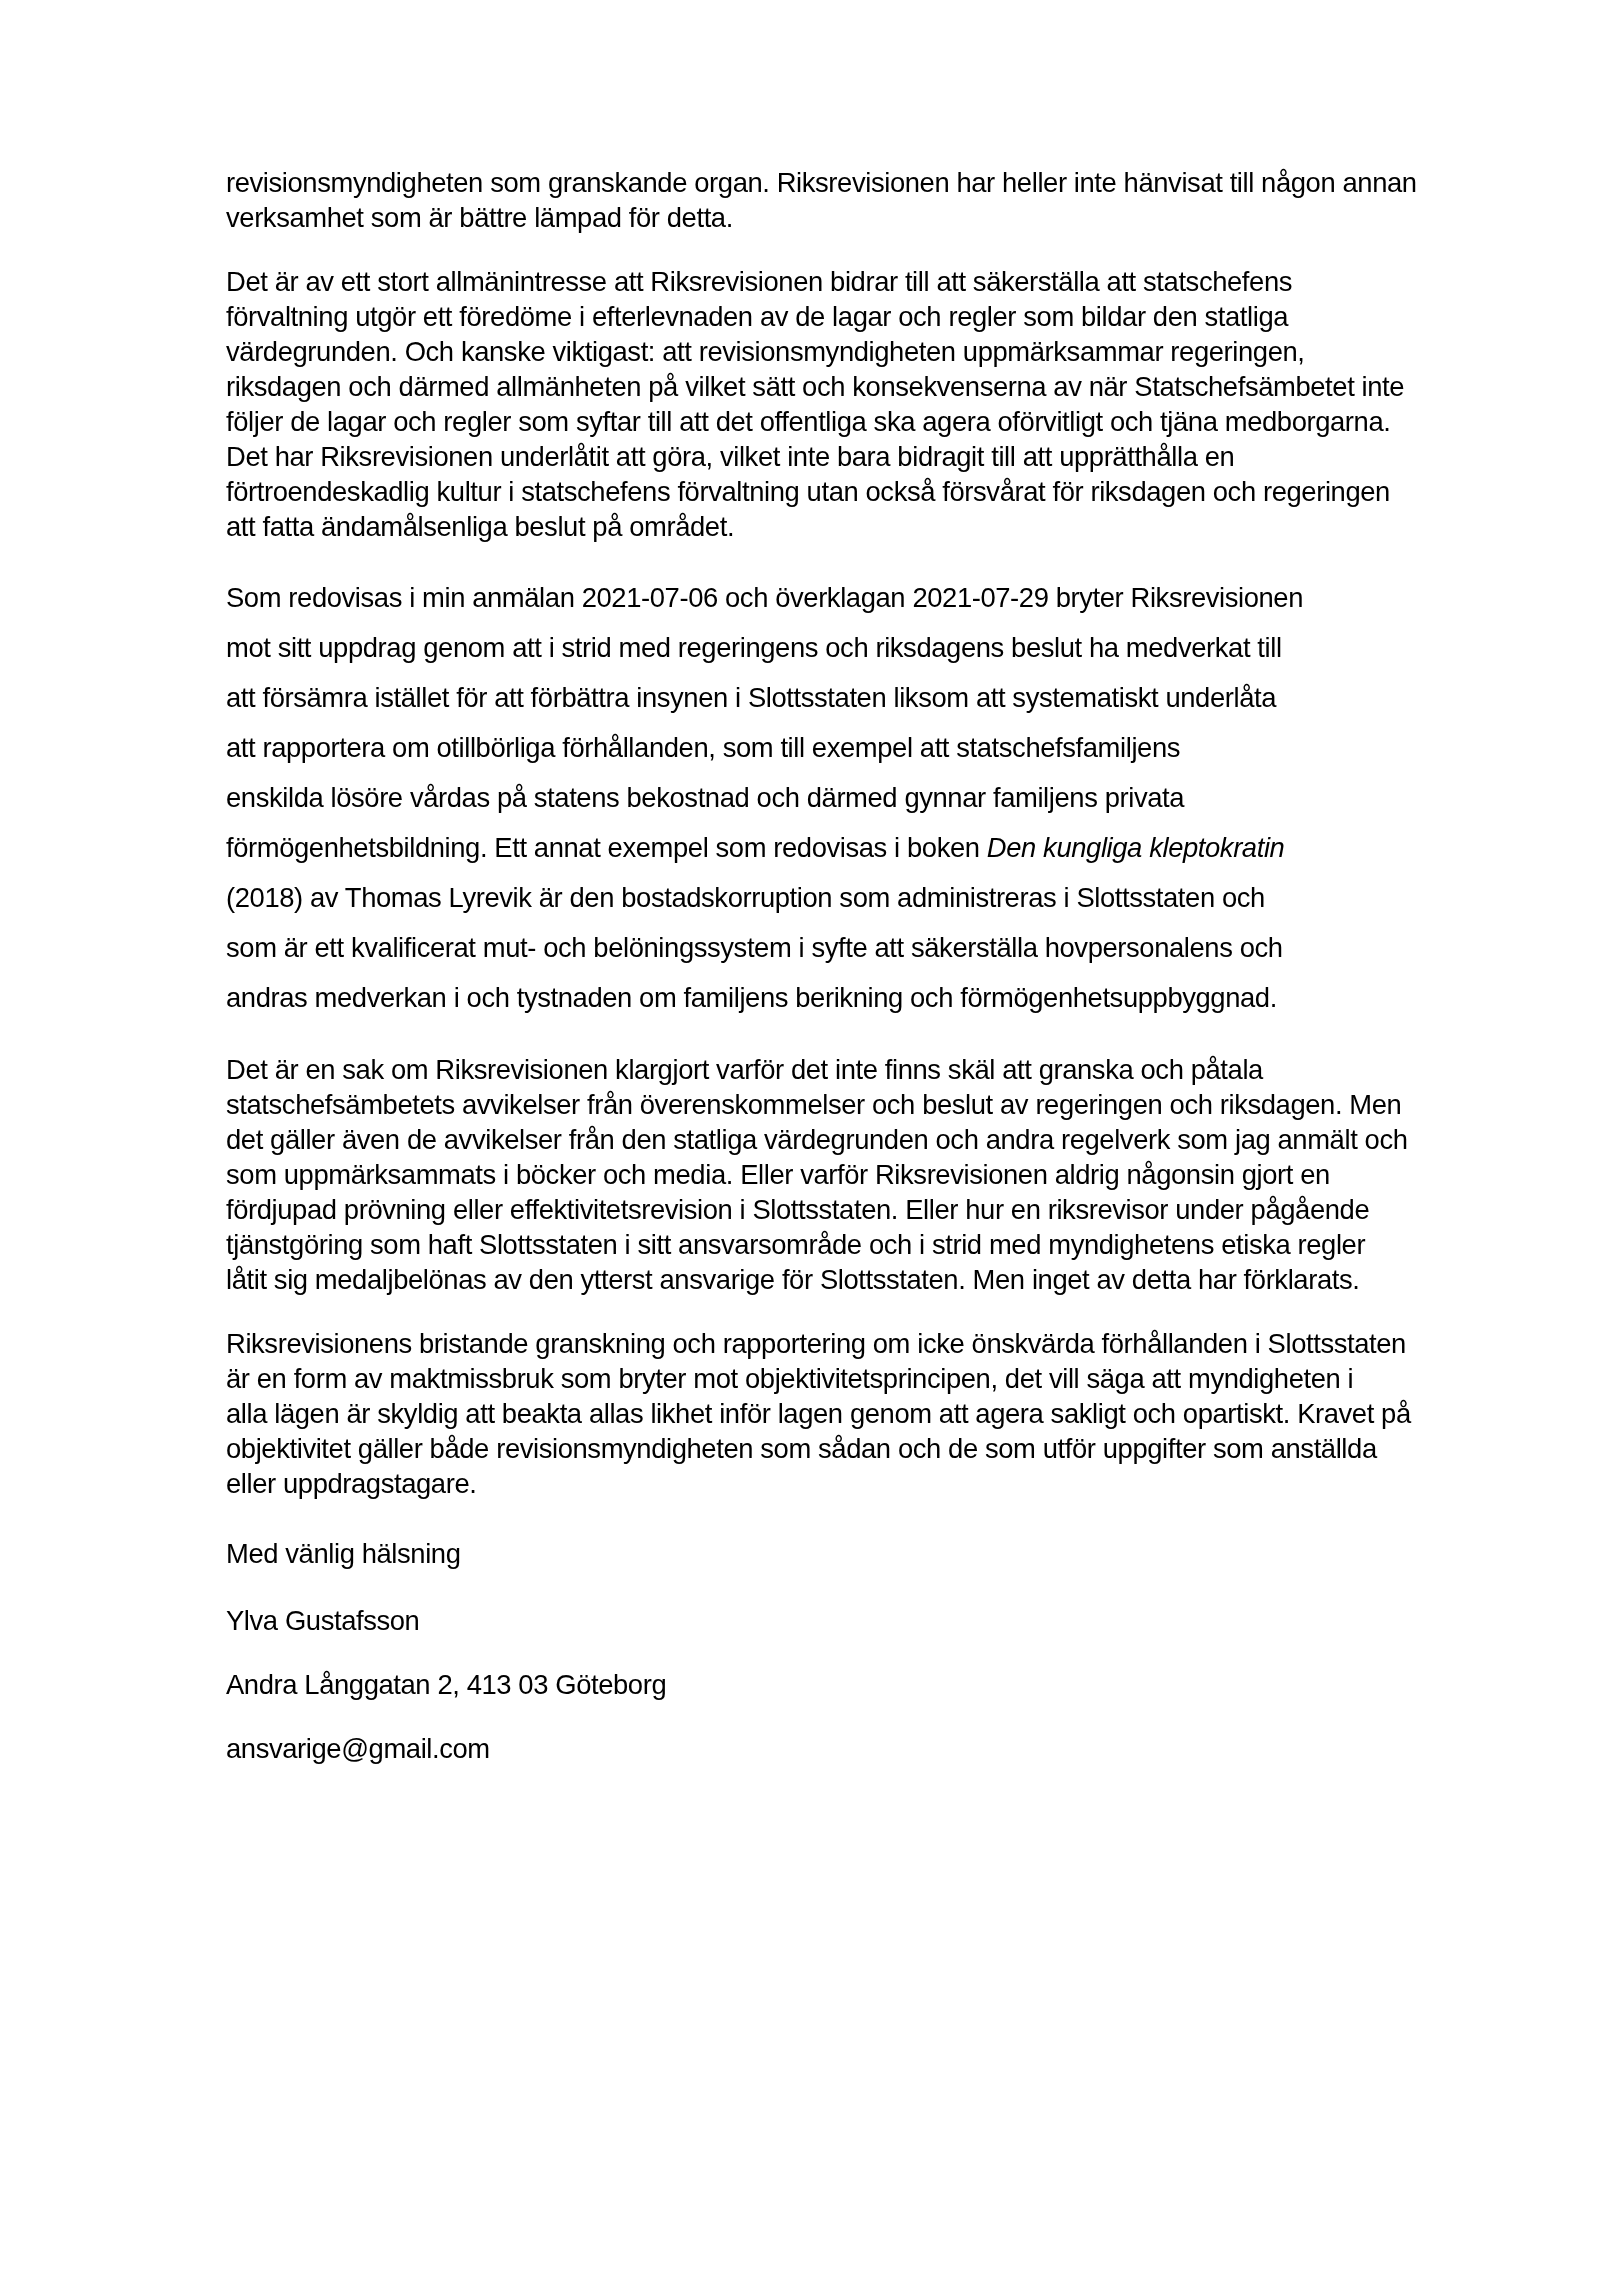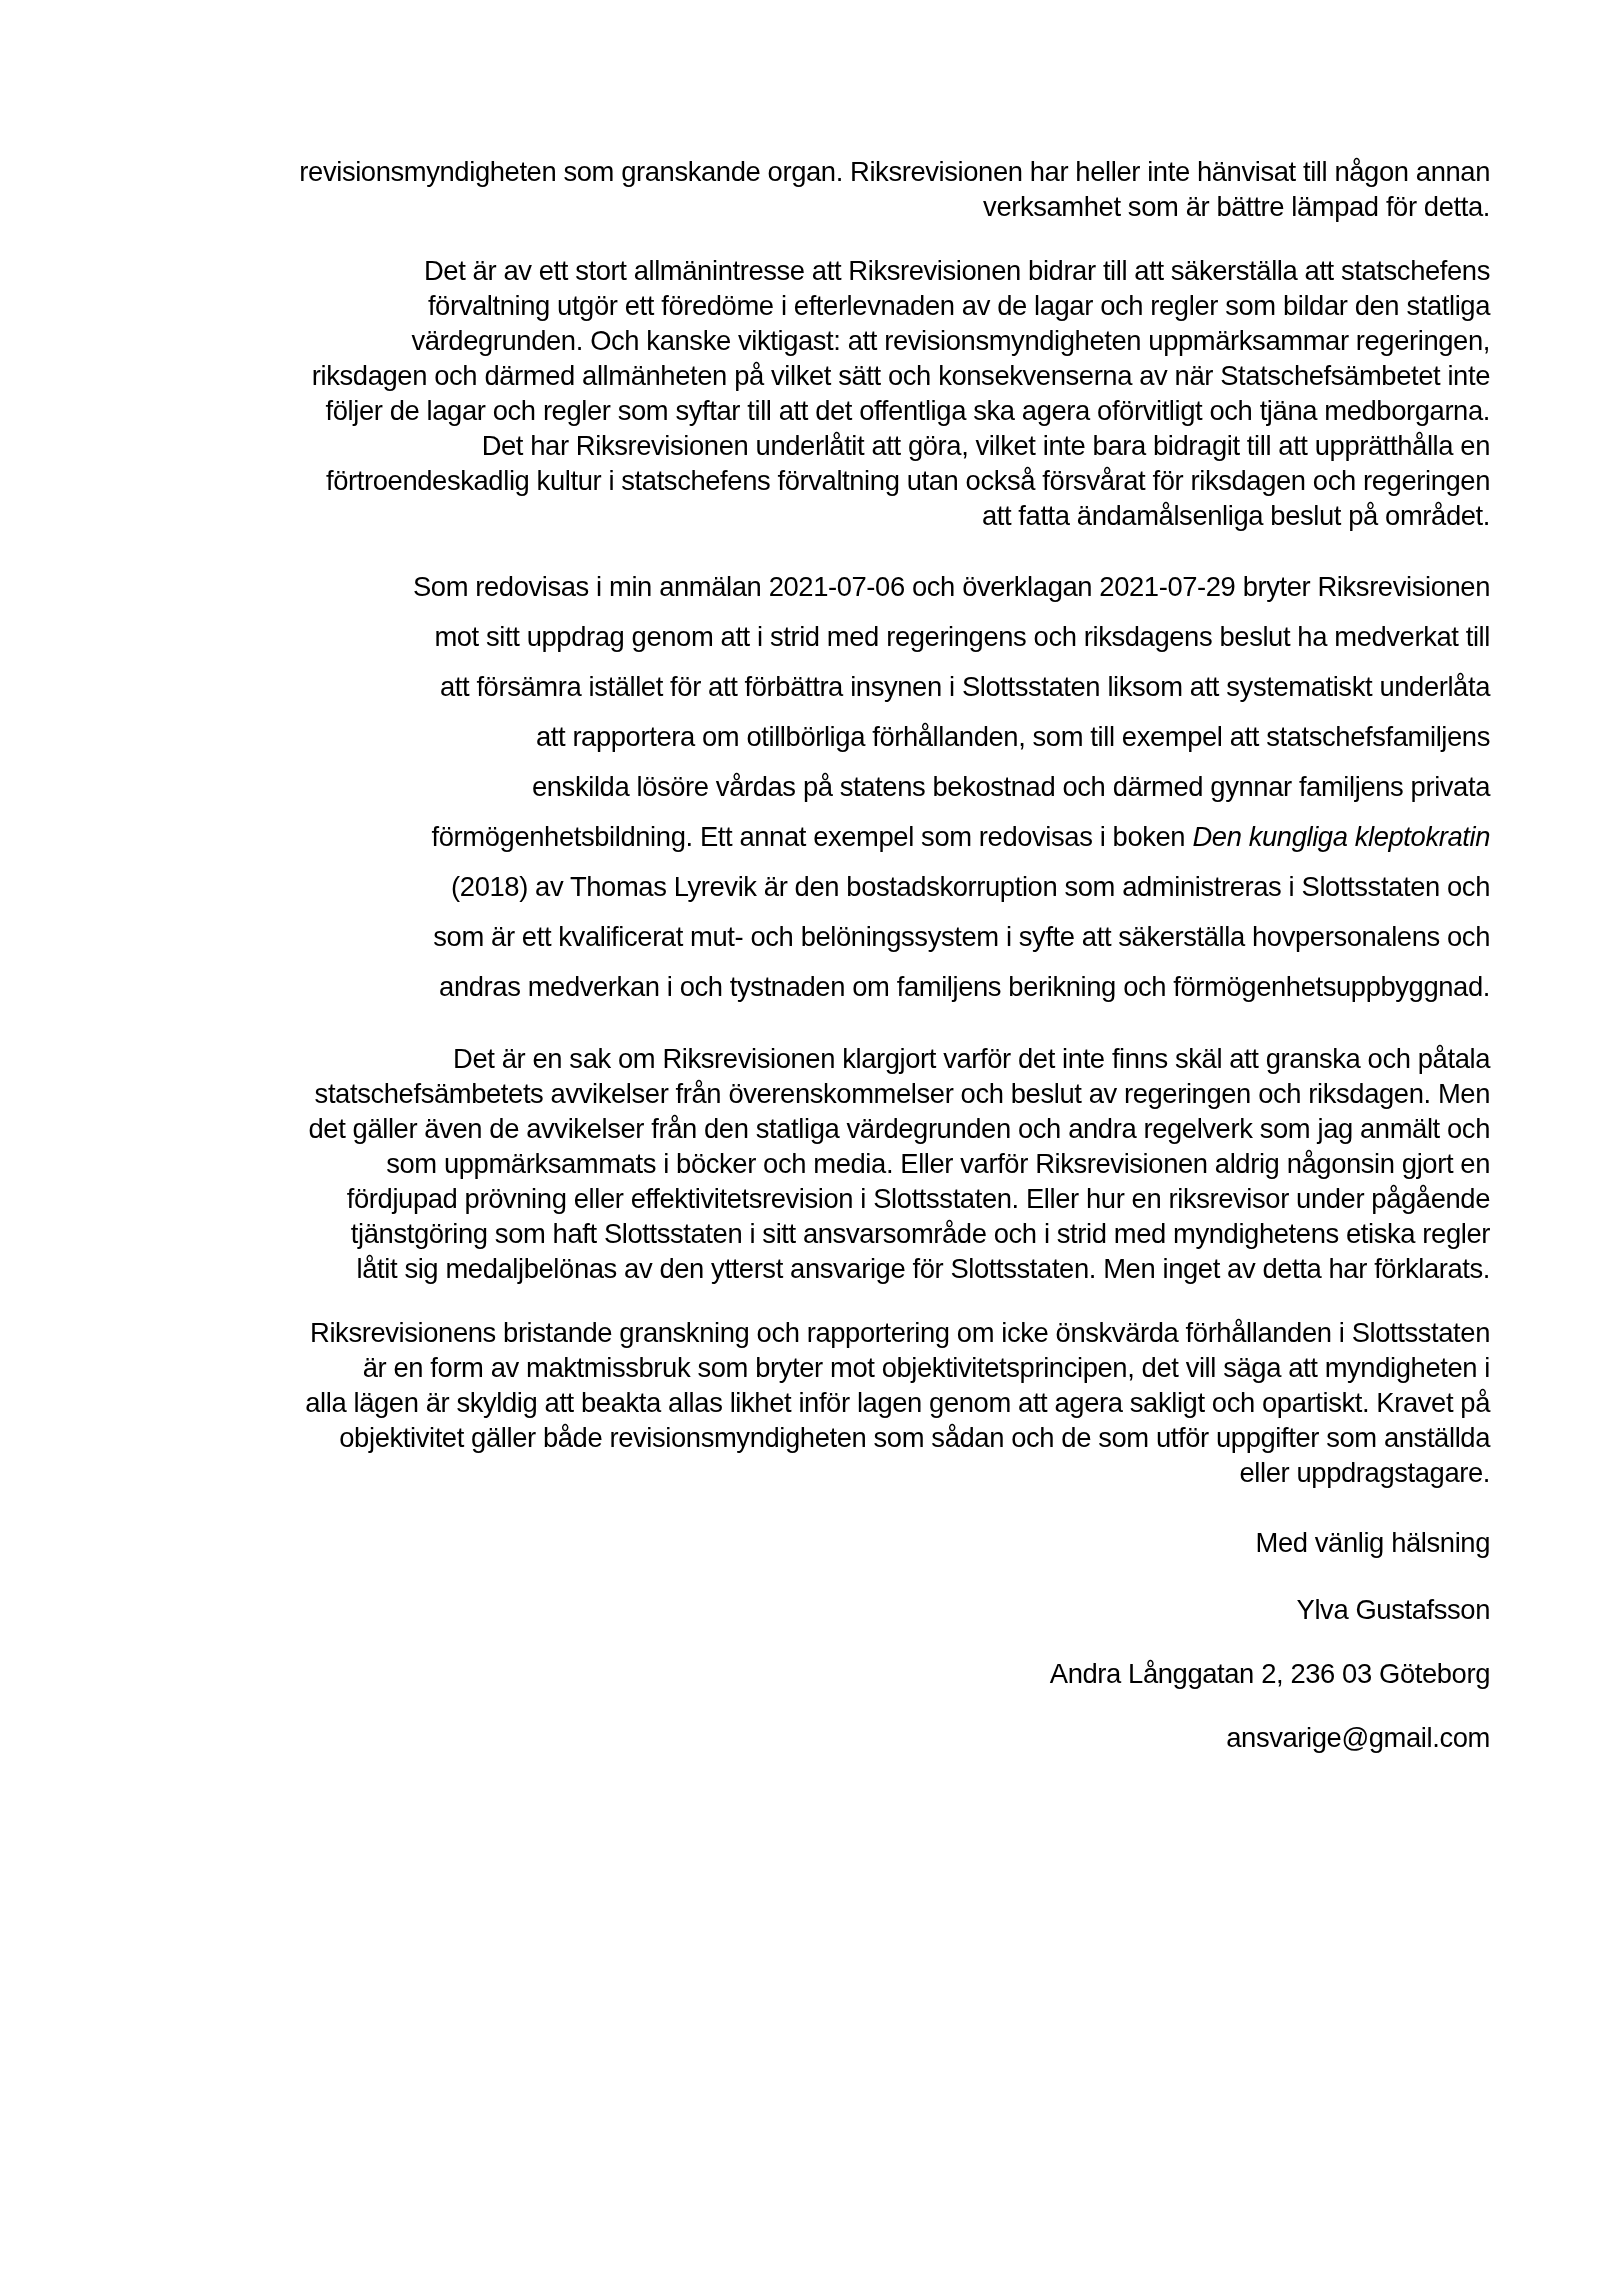--- a/index.html
+++ b/index.html
@@ -12,23 +12,22 @@
     width: 1620px;
     height: 2293px;
     background: #ffffff;
     overflow: hidden;
     font-family: "Liberation Sans", "DejaVu Sans", sans-serif;
     color: #000000;
   }
   .content {
     position: absolute;
     left: 226px;
-    top: 154px;
+    top: 165px;
     width: 1264px;
-    text-align: right;
   }
   .para {
     margin: 0 0 29px 0;
     font-size: 27.4px;
     line-height: 35px;
     letter-spacing: -0.4px;
     white-space: nowrap;
   }
   .para.loose {
     line-height: 50px;
@@ -49,17 +48,17 @@
   <div class="content">
     <div id="paragraphs">
         <p class="para">revisionsmyndigheten som granskande organ. Riksrevisionen har heller inte hänvisat till någon annan<br>verksamhet som är bättre lämpad för detta.</p>
         <p class="para">Det är av ett stort allmänintresse att Riksrevisionen bidrar till att säkerställa att statschefens<br>förvaltning utgör ett föredöme i efterlevnaden av de lagar och regler som bildar den statliga<br>värdegrunden. Och kanske viktigast: att revisionsmyndigheten uppmärksammar regeringen,<br>riksdagen och därmed allmänheten på vilket sätt och konsekvenserna av när Statschefsämbetet inte<br>följer de lagar och regler som syftar till att det offentliga ska agera oförvitligt och tjäna medborgarna.<br>Det har Riksrevisionen underlåtit att göra, vilket inte bara bidragit till att upprätthålla en<br>förtroendeskadlig kultur i statschefens förvaltning utan också försvårat för riksdagen och regeringen<br>att fatta ändamålsenliga beslut på området.</p>
         <p class="para loose">Som redovisas i min anmälan 2021-07-06 och överklagan 2021-07-29 bryter Riksrevisionen<br>mot sitt uppdrag genom att i strid med regeringens och riksdagens beslut ha medverkat till<br>att försämra istället för att förbättra insynen i Slottsstaten liksom att systematiskt underlåta<br>att rapportera om otillbörliga förhållanden, som till exempel att statschefsfamiljens<br>enskilda lösöre vårdas på statens bekostnad och därmed gynnar familjens privata<br>förmögenhetsbildning. Ett annat exempel som redovisas i boken <em>Den kungliga kleptokratin</em><br>(2018) av Thomas Lyrevik är den bostadskorruption som administreras i Slottsstaten och<br>som är ett kvalificerat mut- och belöningssystem i syfte att säkerställa hovpersonalens och<br>andras medverkan i och tystnaden om familjens berikning och förmögenhetsuppbyggnad.</p>
         <p class="para">Det är en sak om Riksrevisionen klargjort varför det inte finns skäl att granska och påtala<br>statschefsämbetets avvikelser från överenskommelser och beslut av regeringen och riksdagen. Men<br>det gäller även de avvikelser från den statliga värdegrunden och andra regelverk som jag anmält och<br>som uppmärksammats i böcker och media. Eller varför Riksrevisionen aldrig någonsin gjort en<br>fördjupad prövning eller effektivitetsrevision i Slottsstaten. Eller hur en riksrevisor under pågående<br>tjänstgöring som haft Slottsstaten i sitt ansvarsområde och i strid med myndighetens etiska regler<br>låtit sig medaljbelönas av den ytterst ansvarige för Slottsstaten. Men inget av detta har förklarats.</p>
         <p class="para">Riksrevisionens bristande granskning och rapportering om icke önskvärda förhållanden i Slottsstaten<br>är en form av maktmissbruk som bryter mot objektivitetsprincipen, det vill säga att myndigheten i<br>alla lägen är skyldig att beakta allas likhet inför lagen genom att agera sakligt och opartiskt. Kravet på<br>objektivitet gäller både revisionsmyndigheten som sådan och de som utför uppgifter som anställda<br>eller uppdragstagare.</p>
       </div>
     <p class="para salutation">Med vänlig hälsning</p>
     <p class="para signature-name">Ylva Gustafsson</p>
-    <p class="para signature-address">Andra Långgatan 2, 236 03 Göteborg</p>
+    <p class="para signature-address">Andra Långgatan 2, 413 03 Göteborg</p>
     <p class="para signature-email">ansvarige@gmail.com</p>
   </div>
 </div>
 
 
 </body></html>

